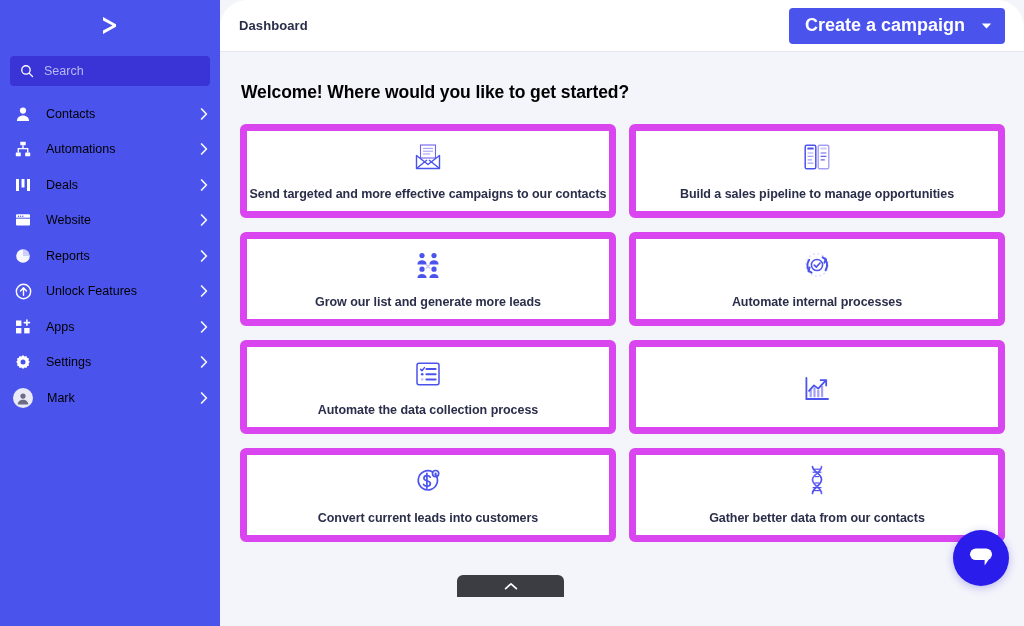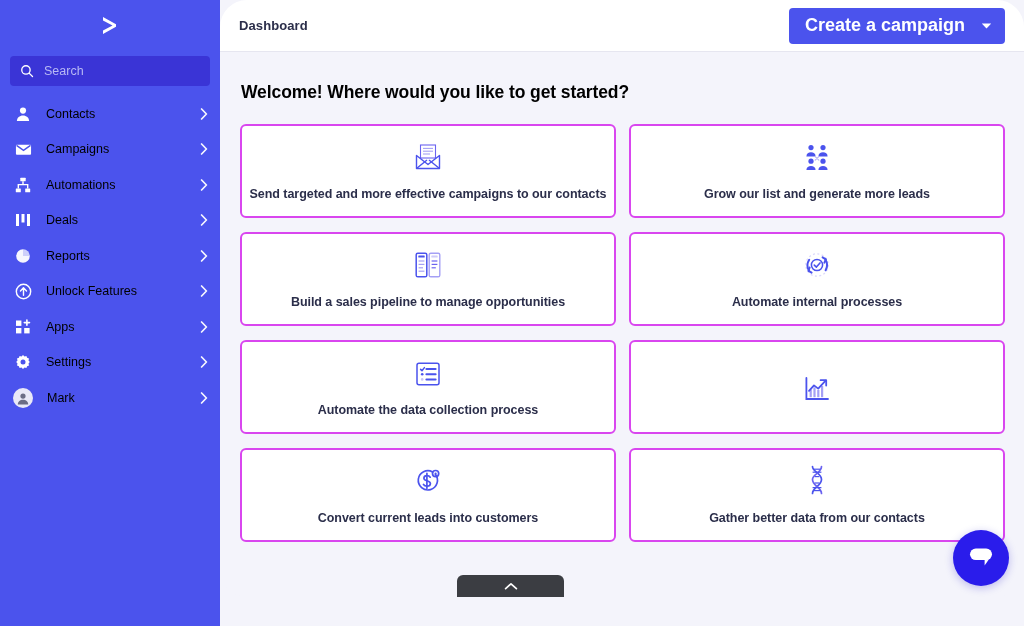--- a/index.html
+++ b/index.html
@@ -111,21 +111,21 @@
     margin: 0 0 21px 1px;
     letter-spacing: -.1px;
   }
   .grid {
     display: grid;
     grid-template-columns: 1fr 1fr;
     gap: 14px 13px;
   }
   .card {
     background: #ffffff;
-    border: 2px solid #d946ef;
+    border: 7px solid #d946ef;
     border-radius: 6px;
     height: 94px;
     display: flex; flex-direction: column;
     align-items: center; justify-content: center;
     gap: 16px;
     cursor: pointer;
   }
   .card .card-ico { height: 30px; display: flex; align-items: flex-end; justify-content: center; }
   .card .card-label {
     font-size: 12.5px; font-weight: bold; color: #2b2e4a;
@@ -188,34 +188,20 @@
           </svg>
         </span>
         <span class="lbl">Contacts</span>
         <span class="chev">
           <svg width="8" height="12" viewBox="0 0 8 12">
               <path d="M1.6 1 L6.4 6 L1.6 11" fill="none" stroke="#fff" stroke-width="1.7" stroke-linecap="round" stroke-linejoin="round"></path>
             </svg>
         </span>
       </div>
 
-      <div class="nav-item">
-        <span class="ico">
-          <svg width="17" height="17" viewBox="0 0 18 18">
-            <rect x="1" y="4" width="16" height="10.5" rx="1" fill="#fff"></rect>
-            <path d="M1.6 4.6 L9 10 L16.4 4.6" fill="none" stroke="#4b53ed" stroke-width="1.5"></path>
-          </svg>
-        </span>
-        <span class="lbl">Campaigns</span>
-        <span class="chev">
-          <svg width="8" height="12" viewBox="0 0 8 12">
-              <path d="M1.6 1 L6.4 6 L1.6 11" fill="none" stroke="#fff" stroke-width="1.7" stroke-linecap="round" stroke-linejoin="round"></path>
-            </svg>
-        </span>
-      </div>
 
       <div class="nav-item">
         <span class="ico">
           <svg width="16" height="16" viewBox="0 0 16 16">
             <rect x="5.3" y="0.8" width="5.4" height="3.4" rx=".5" fill="#fff"></rect>
             <rect x="0.8" y="11.5" width="5" height="3.7" rx=".5" fill="#fff"></rect>
             <rect x="10.2" y="11.5" width="5" height="3.7" rx=".5" fill="#fff"></rect>
             <path d="M8 4.2 V7.6 M3.3 11.5 V7.6 H12.7 V11.5" fill="none" stroke="#fff" stroke-width="1.4"></path>
           </svg>
         </span>
@@ -236,20 +222,38 @@
           </svg>
         </span>
         <span class="lbl">Deals</span>
         <span class="chev">
           <svg width="8" height="12" viewBox="0 0 8 12">
               <path d="M1.6 1 L6.4 6 L1.6 11" fill="none" stroke="#fff" stroke-width="1.7" stroke-linecap="round" stroke-linejoin="round"></path>
             </svg>
         </span>
       </div>
 
+      <div class="nav-item">
+        <span class="ico">
+          <svg width="16" height="16" viewBox="0 0 16 16">
+            <rect x="1" y="2.6" width="14" height="11" rx="1" fill="#fff"></rect>
+            <rect x="1" y="2.6" width="14" height="3.2" rx="1" fill="#fff"></rect>
+            <circle cx="3.4" cy="4.2" r=".7" fill="#4b53ed"></circle>
+            <circle cx="5.6" cy="4.2" r=".7" fill="#4b53ed"></circle>
+            <circle cx="7.8" cy="4.2" r=".7" fill="#4b53ed"></circle>
+            <line x1="1" y1="6.2" x2="15" y2="6.2" stroke="#4b53ed" stroke-width="1"></line>
+          </svg>
+        </span>
+        <span class="lbl">Website</span>
+        <span class="chev">
+          <svg width="8" height="12" viewBox="0 0 8 12">
+              <path d="M1.6 1 L6.4 6 L1.6 11" fill="none" stroke="#fff" stroke-width="1.7" stroke-linecap="round" stroke-linejoin="round"></path>
+            </svg>
+        </span>
+      </div>
 
       <div class="nav-item">
         <span class="ico">
           <svg width="16" height="16" viewBox="0 0 16 16">
             <path d="M8 8 V1.2 A6.8 6.8 0 0 1 14.8 8 Z" fill="#fff"></path>
             <path d="M8 8 L14.8 8 A6.8 6.8 0 1 1 8 1.2 Z" fill="#fff" opacity=".95"></path>
             <path d="M8 1.2 A6.8 6.8 0 0 1 14.8 8 L8 8 Z" fill="#4b53ed" opacity=".28"></path>
           </svg>
         </span>
         <span class="lbl">Reports</span>
@@ -354,37 +358,20 @@
             <svg width="30" height="28" viewBox="0 0 30 28">
               <rect x="7.5" y="2" width="15" height="13" fill="#ffffff" stroke="#6b63f0" stroke-width="1.1"></rect>
               <line x1="10" y1="5.4" x2="20" y2="5.4" stroke="#a5a0f5" stroke-width="1.1"></line>
               <line x1="10" y1="8.2" x2="20" y2="8.2" stroke="#a5a0f5" stroke-width="1.1"></line>
               <line x1="10" y1="11" x2="17" y2="11" stroke="#a5a0f5" stroke-width="1.1"></line>
               <path d="M3.5 12.5 L15 21.5 L26.5 12.5 L26.5 25.5 L3.5 25.5 Z" fill="#ffffff" stroke="#4b53ed" stroke-width="1.4" stroke-linejoin="round"></path>
               <path d="M3.5 25.5 L14 17 M26.5 25.5 L16 17" fill="none" stroke="#4b53ed" stroke-width="1.4"></path>
             </svg>
           </span>
           <span class="card-label">Send targeted and more effective campaigns to our contacts</span>
-        </div>
-
-        <div class="card">
-          <span class="card-ico">
-            <svg width="28" height="28" viewBox="0 0 28 28">
-              <circle cx="8" cy="4.6" r="2.6" fill="#4b53ed"></circle>
-              <path d="M3.4 13.4c0-2.6 2.1-4.1 4.6-4.1s4.6 1.5 4.6 4.1z" fill="#4b53ed"></path>
-              <circle cx="20" cy="4.6" r="2.6" fill="#4b53ed"></circle>
-              <path d="M15.4 13.4c0-2.6 2.1-4.1 4.6-4.1s4.6 1.5 4.6 4.1z" fill="#4b53ed"></path>
-              <circle cx="8" cy="18.2" r="2.6" fill="#4b53ed"></circle>
-              <path d="M3.4 27c0-2.6 2.1-4.1 4.6-4.1s4.6 1.5 4.6 4.1z" fill="#4b53ed"></path>
-              <circle cx="20" cy="18.2" r="2.6" fill="#4b53ed"></circle>
-              <path d="M15.4 27c0-2.6 2.1-4.1 4.6-4.1s4.6 1.5 4.6 4.1z" fill="#4b53ed"></path>
-              <path d="M12.2 13.6 L15.8 17.2 M15.8 13.6 L12.2 17.2" stroke="#b9b5f7" stroke-width="1.2" stroke-linecap="round"></path>
-            </svg>
-          </span>
-          <span class="card-label">Grow our list and generate more leads</span>
         </div>
 
         <div class="card">
           <span class="card-ico">
             <svg width="28" height="28" viewBox="0 0 28 28">
               <rect x="2.2" y="2.2" width="10.6" height="23.6" rx="1.6" fill="#ffffff" stroke="#4b53ed" stroke-width="1.5"></rect>
               <rect x="4.3" y="4.6" width="6.4" height="2" rx=".6" fill="#4b53ed"></rect>
               <line x1="4.6" y1="10" x2="10.4" y2="10" stroke="#a5a0f5" stroke-width="1.2"></line>
               <line x1="4.6" y1="13.4" x2="10.4" y2="13.4" stroke="#a5a0f5" stroke-width="1.2"></line>
               <line x1="4.6" y1="16.8" x2="9" y2="16.8" stroke="#a5a0f5" stroke-width="1.2"></line>
@@ -395,20 +382,37 @@
               <line x1="17.6" y1="13.4" x2="23.4" y2="13.4" stroke="#6b63f0" stroke-width="1.2"></line>
               <line x1="17.6" y1="16.8" x2="21.8" y2="16.8" stroke="#6b63f0" stroke-width="1.2"></line>
             </svg>
           </span>
           <span class="card-label">Build a sales pipeline to manage opportunities</span>
         </div>
 
         <div class="card">
           <span class="card-ico">
             <svg width="28" height="28" viewBox="0 0 28 28">
+              <circle cx="8" cy="4.6" r="2.6" fill="#4b53ed"></circle>
+              <path d="M3.4 13.4c0-2.6 2.1-4.1 4.6-4.1s4.6 1.5 4.6 4.1z" fill="#4b53ed"></path>
+              <circle cx="20" cy="4.6" r="2.6" fill="#4b53ed"></circle>
+              <path d="M15.4 13.4c0-2.6 2.1-4.1 4.6-4.1s4.6 1.5 4.6 4.1z" fill="#4b53ed"></path>
+              <circle cx="8" cy="18.2" r="2.6" fill="#4b53ed"></circle>
+              <path d="M3.4 27c0-2.6 2.1-4.1 4.6-4.1s4.6 1.5 4.6 4.1z" fill="#4b53ed"></path>
+              <circle cx="20" cy="18.2" r="2.6" fill="#4b53ed"></circle>
+              <path d="M15.4 27c0-2.6 2.1-4.1 4.6-4.1s4.6 1.5 4.6 4.1z" fill="#4b53ed"></path>
+              <path d="M12.2 13.6 L15.8 17.2 M15.8 13.6 L12.2 17.2" stroke="#b9b5f7" stroke-width="1.2" stroke-linecap="round"></path>
+            </svg>
+          </span>
+          <span class="card-label">Grow our list and generate more leads</span>
+        </div>
+
+        <div class="card">
+          <span class="card-ico">
+            <svg width="28" height="28" viewBox="0 0 28 28">
               <circle cx="14" cy="14" r="11.2" fill="none" stroke="#ddd9fb" stroke-width="1.3" stroke-dasharray="2 2.4"></circle>
               <path d="M22.4 8.6 A10.4 10.4 0 0 1 22.6 19.3" fill="none" stroke="#4b53ed" stroke-width="2" stroke-linecap="round"></path>
               <path d="M6 19.8 A10.4 10.4 0 0 1 6.2 8.8" fill="none" stroke="#4b53ed" stroke-width="2" stroke-linecap="round"></path>
               <path d="M19.6 6.3 L22.9 8.4 L21.4 11.6" fill="none" stroke="#4b53ed" stroke-width="2" stroke-linecap="round" stroke-linejoin="round"></path>
               <path d="M8.6 21.6 L5.5 19.8 L6.6 16.5" fill="none" stroke="#4b53ed" stroke-width="2" stroke-linecap="round" stroke-linejoin="round"></path>
               <circle cx="14" cy="14" r="5.6" fill="none" stroke="#4b53ed" stroke-width="1.5"></circle>
               <path d="M11.3 14.1 L13.4 16.1 L17 11.9" fill="none" stroke="#4b53ed" stroke-width="1.6" stroke-linecap="round" stroke-linejoin="round"></path>
             </svg>
           </span>
           <span class="card-label">Automate internal processes</span>

